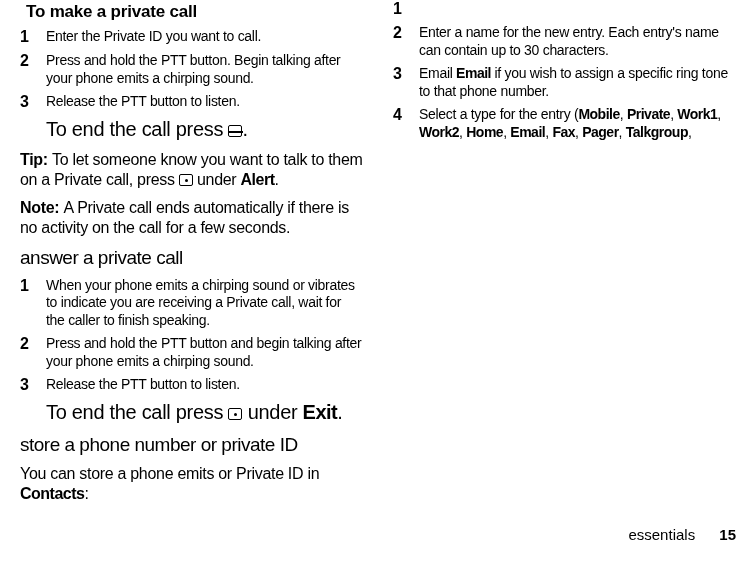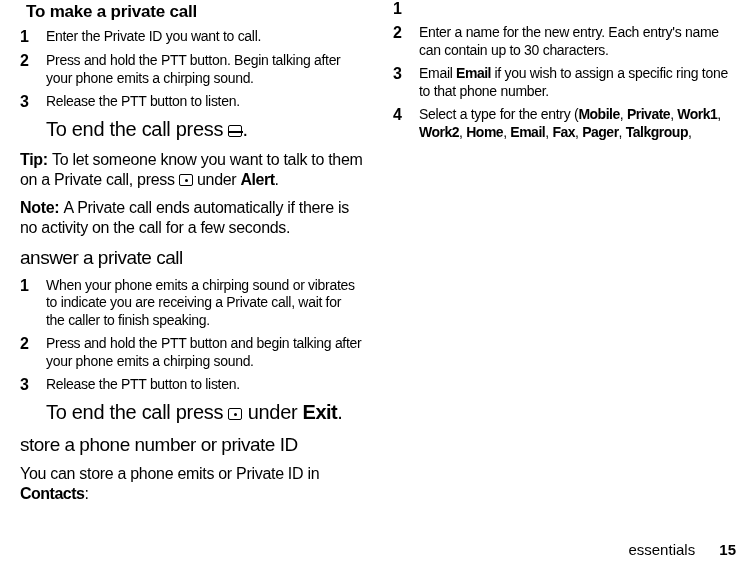--- a/index.html
+++ b/index.html
@@ -90,21 +90,21 @@
   }
   .icon.grid::before, .icon.grid::after {
     content: "";
     position: absolute;
     background: #000;
   }
   .icon.grid::before { width: 1px; height: 12px; left: 6px; top: 0; }
   .icon.grid::after  { width: 14px; height: 1px; top: 5px; left: 0; }
   .footer {
     position: absolute;
-    bottom: 6px;
+    bottom: 21px;
     right: 20px;
     font-size: 15px;
   }
   .footer .pgnum { font-weight: bold; margin-left: 20px; }
   .avoid-break { break-inside: avoid; }
 </style>
 </head>
 <body>
 
 <div class="page">

